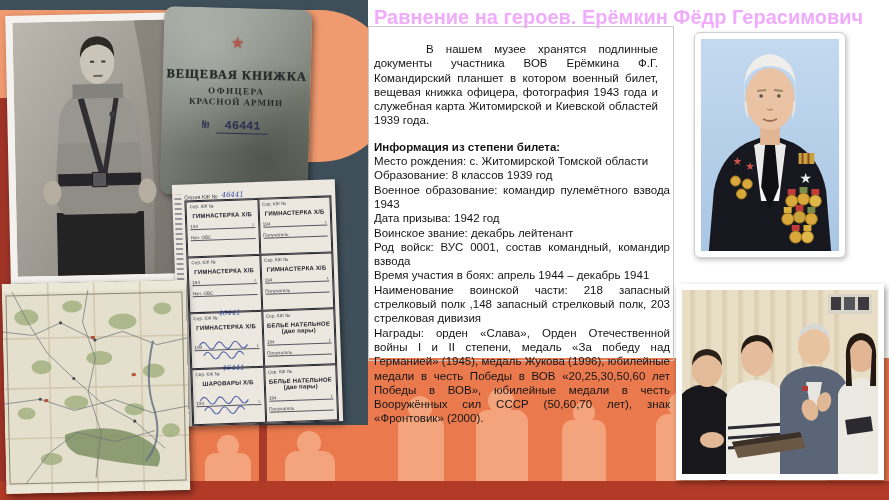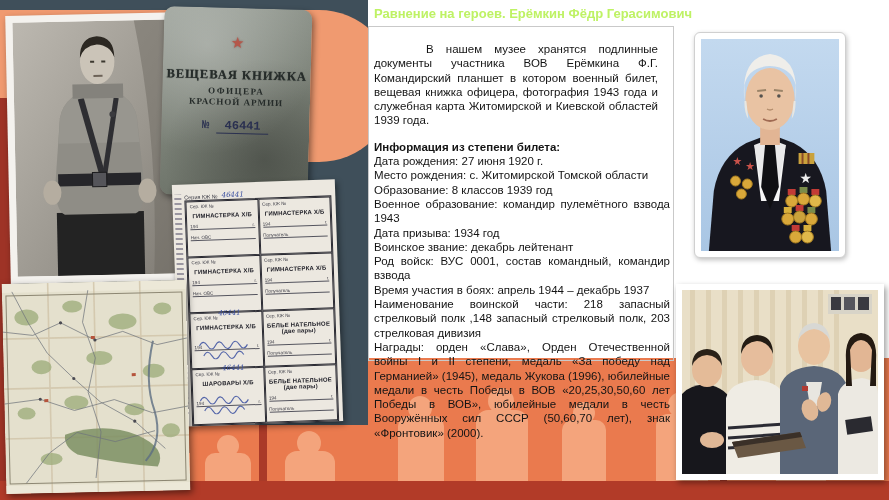--- a/index.html
+++ b/index.html
@@ -65,22 +65,22 @@
   .scribble{position:absolute;}
   .scribble path{stroke:#3a4fa0;stroke-width:1.1;fill:none;opacity:.85;}
 
   .map{left:4px;top:282px;width:184px;height:210px;transform:rotate(-1.3deg);
        box-shadow:2px 3px 7px rgba(0,0,0,.5);}
   .map svg{width:100%;height:100%;display:block;}
 
   
   .panel-border{left:368px;top:26px;width:306px;height:335px;
                 border:1px solid #c9c9c9;box-sizing:border-box;}
-  .slide-title{left:374px;top:6px;width:360px;font-size:13px;font-weight:bold;
-               color:#bef264;white-space:nowrap;}
+  .slide-title{left:374px;top:6px;width:360px;font-size:20px;font-weight:bold;
+               color:#f0abfc;white-space:nowrap;}
   .article{left:374px;top:42px;width:296px;font-size:11.5px;line-height:14.3px;
            color:#141414;text-align:justify;}
   .article .intro{text-indent:52px;margin:0 12px 12px 0;}
   .article .heading{font-weight:bold;}
   .article .line{text-align:justify;}
 
   
   .portrait{left:694px;top:32px;width:152px;height:226px;background:#fff;
             border:1px solid #d0d0d0;border-radius:6px;box-sizing:border-box;
             padding:6px;box-shadow:1px 2px 5px rgba(0,0,0,.25);}
@@ -323,28 +323,27 @@
       </g>
       <rect x="4" y="12" width="176" height="188" fill="none" stroke="#8c8672" stroke-width="1"></rect>
     </svg>
   </div>
 
   <div class="abs panel-border"></div>
   <div class="abs slide-title">Равнение на героев. Ерёмкин Фёдр Герасимович</div>
   <div class="abs article">
     <p class="intro">В нашем музее хранятся подлинные документы участника ВОВ Ерёмкина Ф.Г.  Командирский планшет в котором военный билет, вещевая книжка офицера, фотография 1943 года и служебная карта Житомирской и Киевской областей 1939 года.</p>
     <div class="heading">Информация из степени билета:</div>
-    <div class="line">Дата рождения: 27 июня 1920 г.</div>
     <div class="line">Место рождения: с. Житомирской  Томской области</div>
     <div class="line">Образование: 8 классов 1939 год</div>
     <div class="line">Военное образование: командир пулемётного взвода 1943</div>
-    <div class="line">Дата призыва: 1934 год</div>
+    <div class="line">Дата призыва: 1942 год</div>
     <div class="line">Воинское звание:  декабрь лейтенант</div>
     <div class="line">Род войск: ВУС 0001, состав командный, командир взвода</div>
-    <div class="line">Время участия в боях: апрель 1944 – декабрь 1937</div>
+    <div class="line">Время участия в боях: апрель 1944 – декабрь 1941</div>
     <div class="line">Наименование воинской части: 218 запасный стрелковый полк ,148 запасный стрелковый полк,  203 стрелковая дивизия</div>
     <div class="line">Награды:  орден «Слава», Орден Отечественной войны I и II степени, медаль «За победу над Германией» (1945), медаль Жукова (1996),  юбилейные медали в честь Победы в ВОВ «20,25,30,50,60 лет Победы в ВОВ», юбилейные медали в честь Вооружённых сил СССР (50,60,70 лет), знак «Фронтовик» (2000).</div>
   </div>
 
   <div class="abs portrait">
     <svg viewBox="0 0 140 212" preserveAspectRatio="none">
       <defs>
         <linearGradient id="sky" x1="0" y1="0" x2="0" y2="1">
           <stop offset="0" stop-color="#c3d9ef"></stop>
             <stop offset="1" stop-color="#a9c6e4"></stop>

